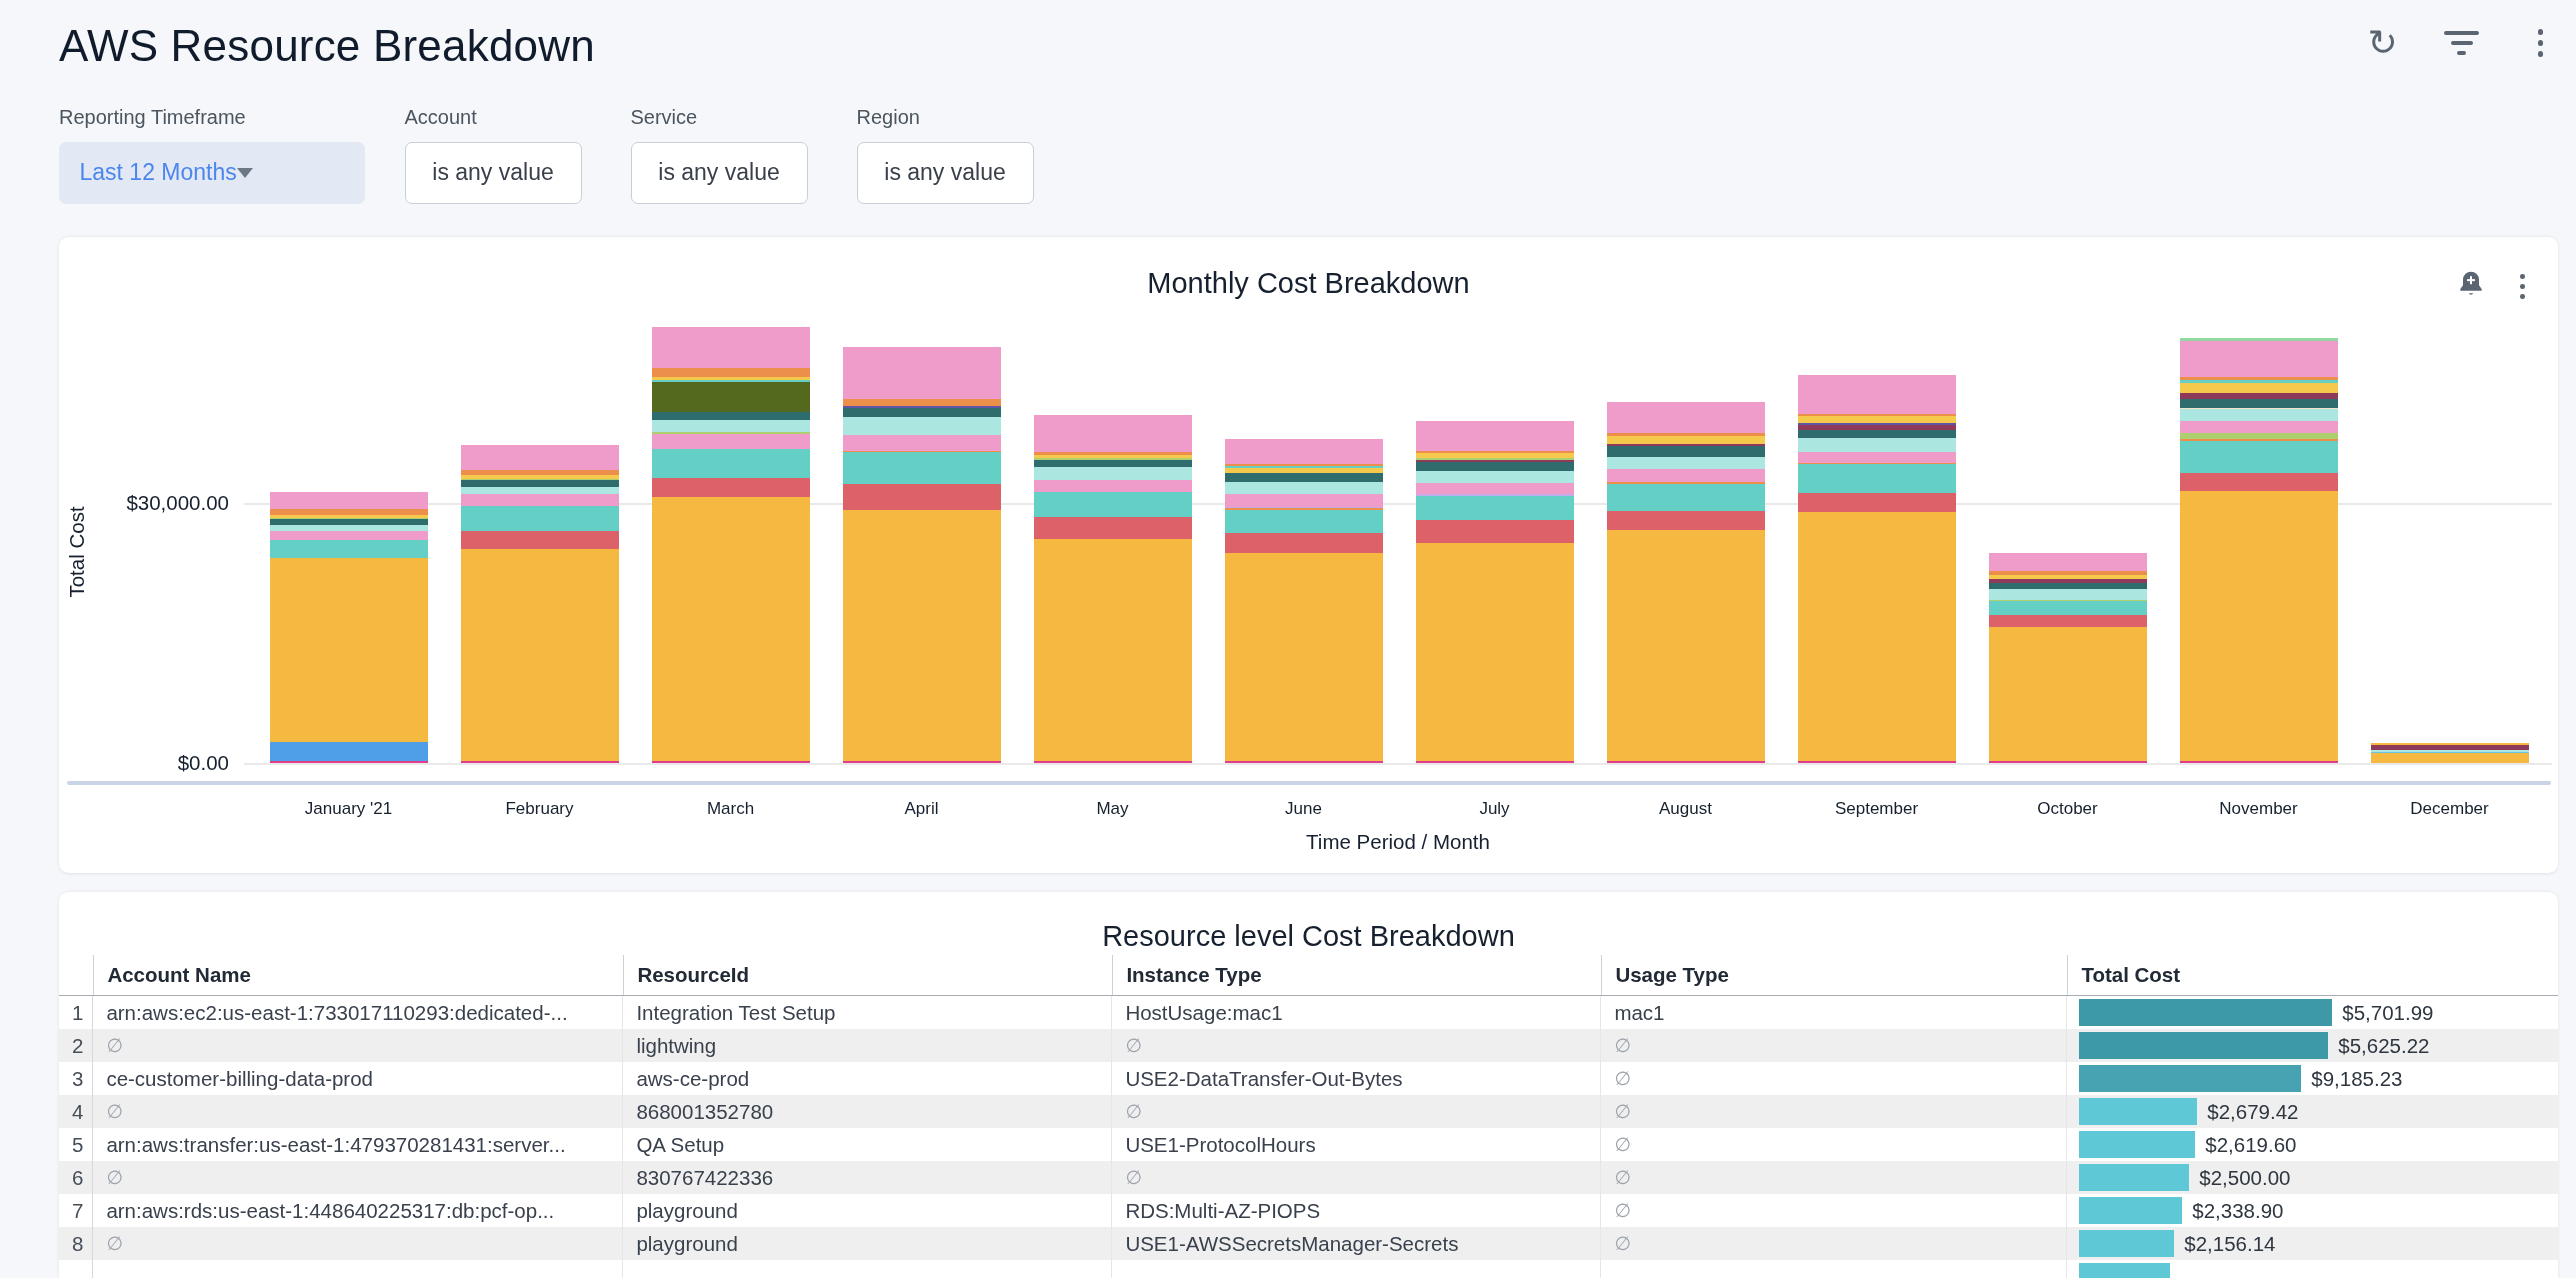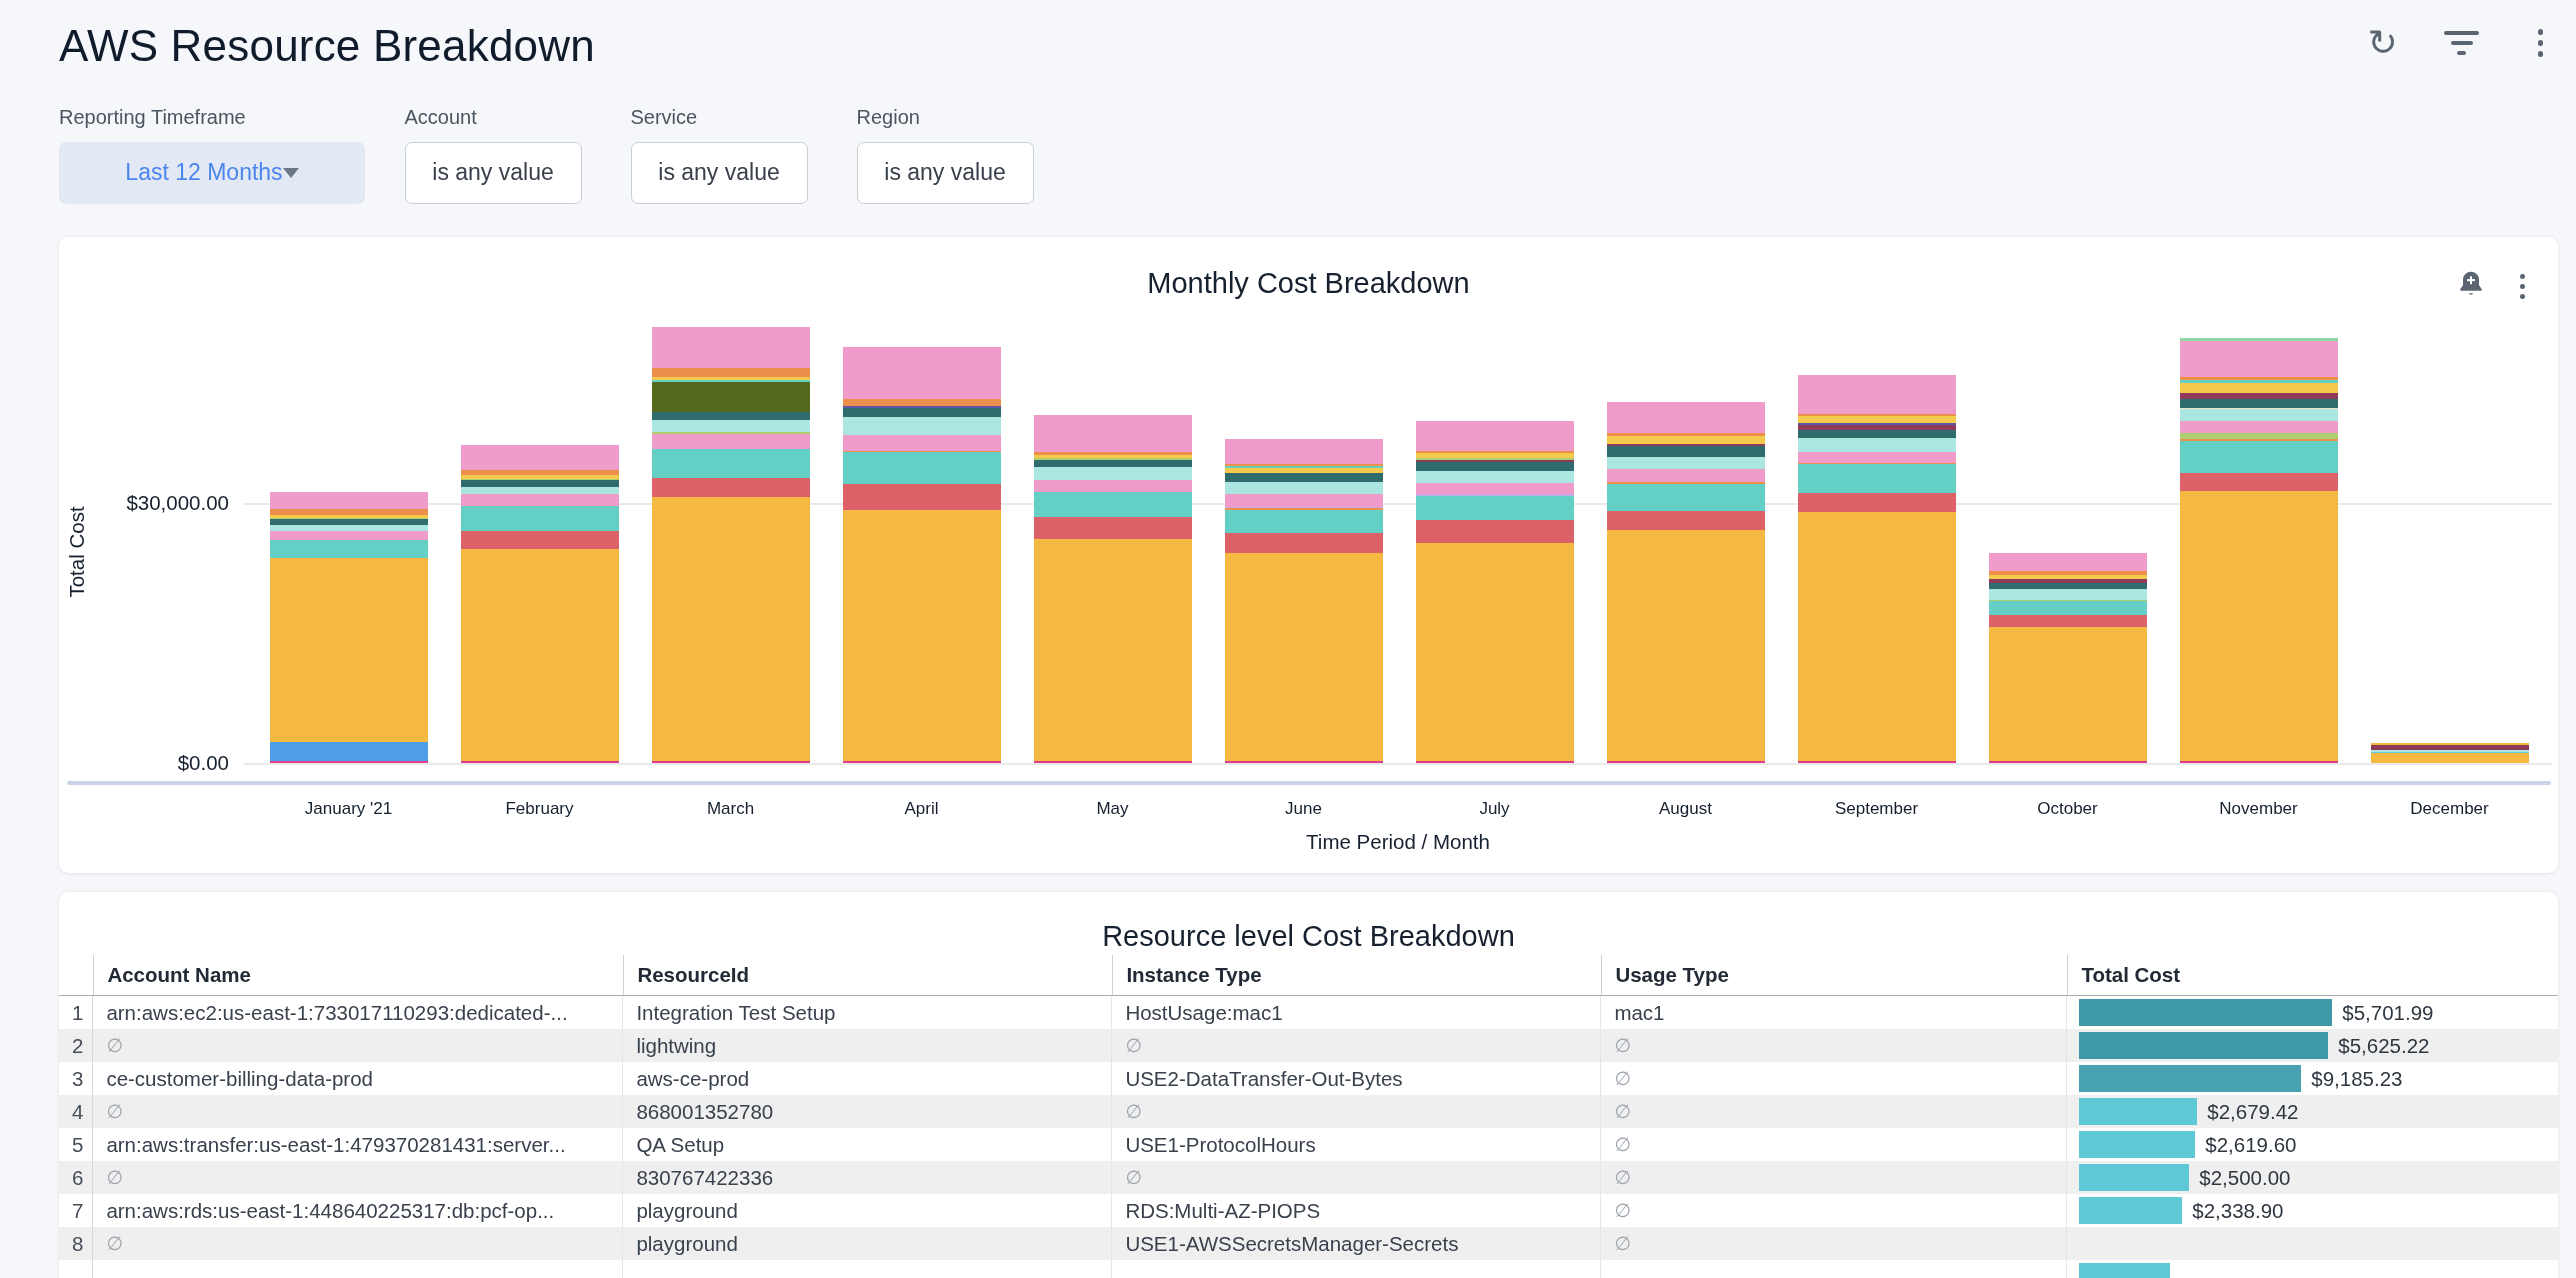--- a/index.html
+++ b/index.html
@@ -20,21 +20,21 @@
   .kebab { display:flex; flex-direction:column; gap:5.5px; align-items:center; }
   .kebab div { width:5.5px; height:5.5px; border-radius:50%; background:#5B6572; }
 
   
   .filters { position:absolute; left:59px; top:106px; display:flex; gap:49px; }
   .filter-group { display:flex; flex-direction:column; }
   .filter-label { font-size:20px; color:#4A5560; margin-bottom:12.6px; }
   .filter-control { height:62px; border-radius:7px; display:flex; align-items:center;
                     font-size:23px; cursor:pointer; }
   .fc-select { width:306px; background:#E2E9F4; color:#4C86EC; padding:0 20.5px;
-               justify-content:center; }
+               justify-content:flex-start; }
   .caret-down { width:0; height:0; border-left:8.7px solid transparent;
                 border-right:8.7px solid transparent; border-top:10.3px solid #6E7884; }
   .fc-any { width:177px; background:#FFFFFF; border:1.6px solid #C8CED6; color:#39404B;
             justify-content:center; }
   .filters .filter-group:nth-child(2) { margin-left:-9.5px; }
 
   
   .card { position:absolute; left:59px; width:2499px; background:#FFFFFF; border-radius:9.5px;
           box-shadow:0 0.8px 3.2px rgba(25,39,62,.10); }
   .chart-card { top:237px; height:636px; }
@@ -432,20 +432,24 @@
             <div class="tc-bar" style="width: 103px; background: rgb(95, 200, 215);"></div>
             <span class="tc-val">$2,338.90</span>
           </div>
         </div>
         <div class="trow even">
           <div class="td num">8</div>
           <div class="td nul">∅</div>
           <div class="td">playground</div>
           <div class="td">USE1-AWSSecretsManager-Secrets</div>
           <div class="td nul">∅</div>
+          <div class="td cost">
+            <div class="tc-bar" style="width: 95px; background: rgb(95, 200, 215);"></div>
+            <span class="tc-val">$2,156.14</span>
+          </div>
         </div>
         <div class="trow">
           <div class="td num"></div>
           <div class="td"></div>
           <div class="td"></div>
           <div class="td"></div>
           <div class="td"></div>
           <div class="td cost">
             <div class="tc-bar" style="width: 91px; background: rgb(95, 200, 215);"></div>
           </div>

